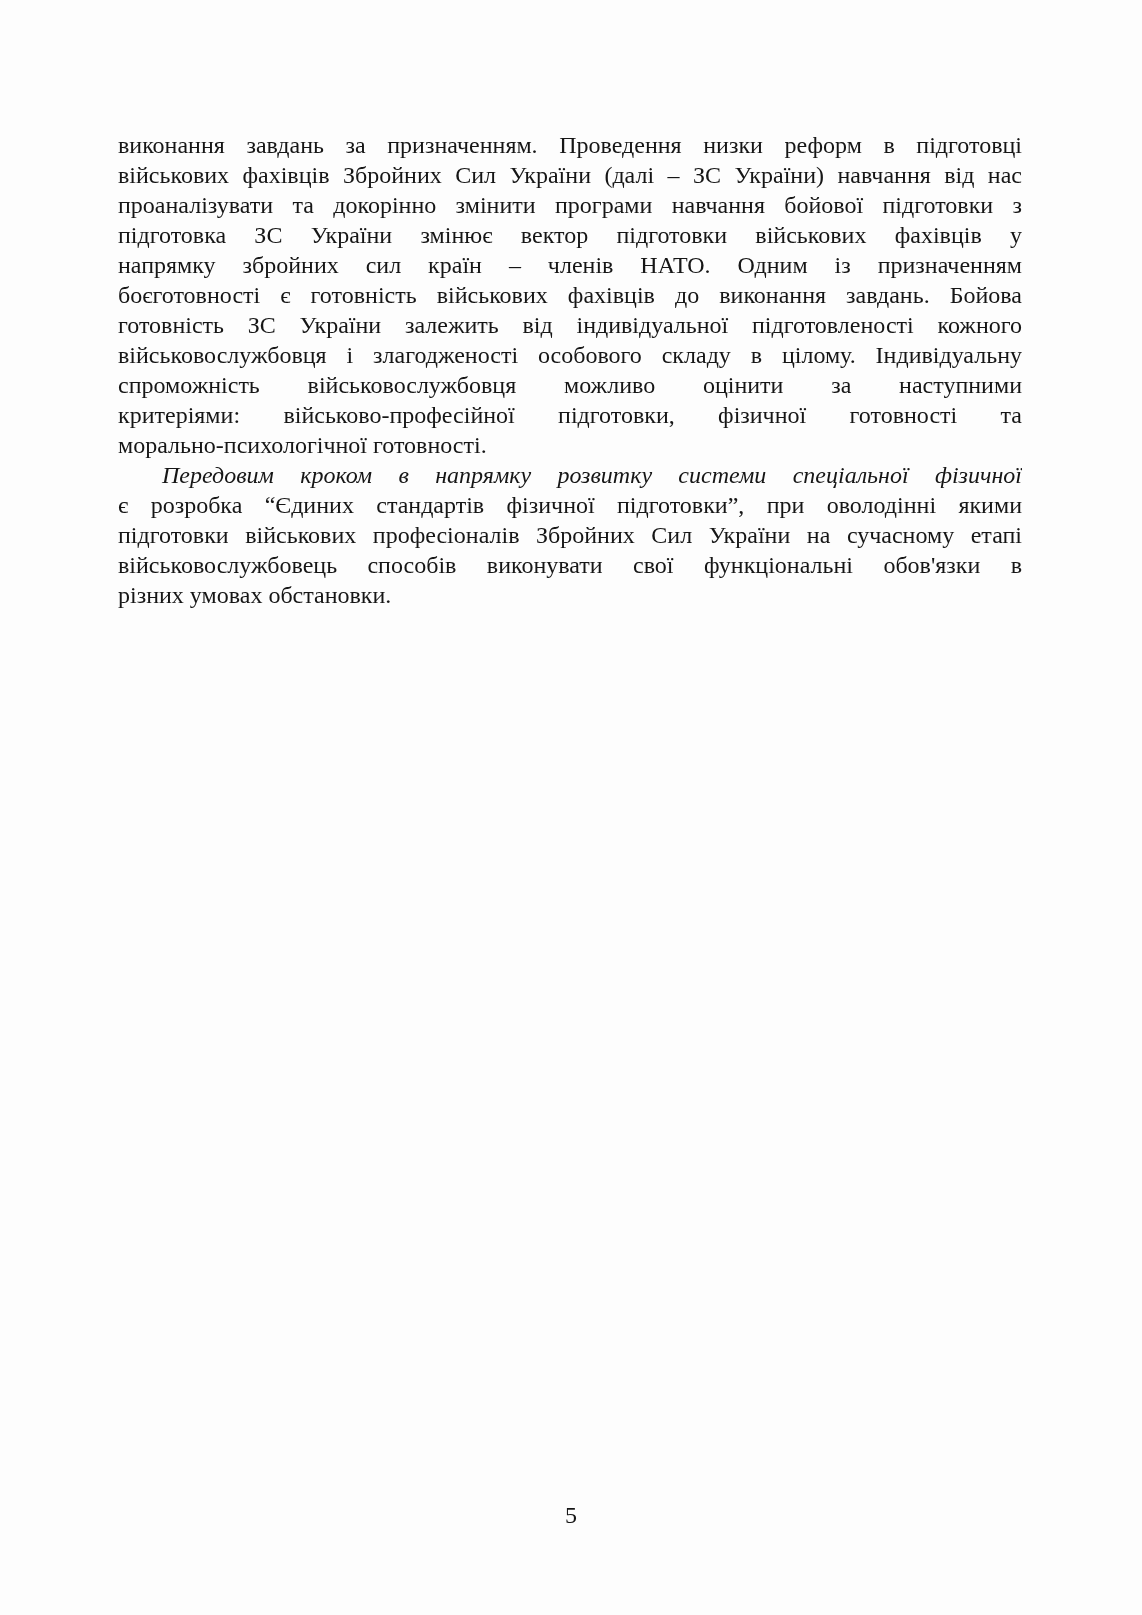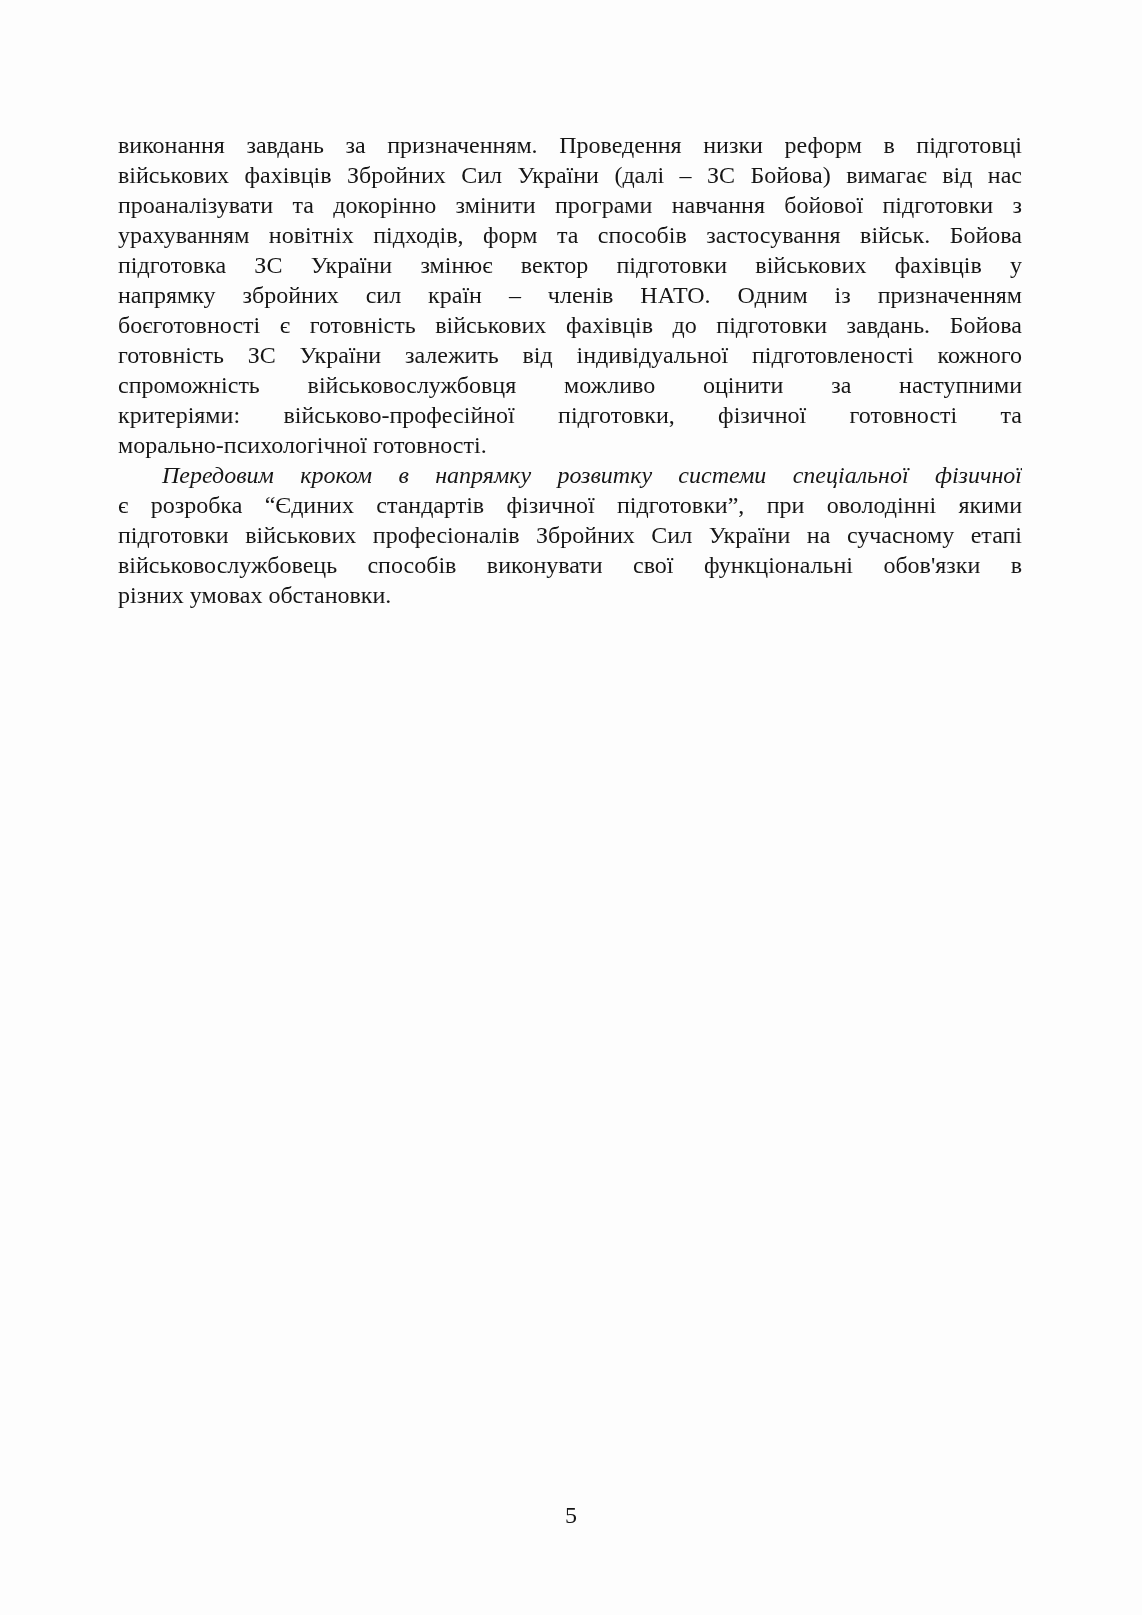--- a/index.html
+++ b/index.html
@@ -59,27 +59,27 @@
   </style>
 </head>
 <body>
 
 <div class="page">
 
   <div class="text-block">
 
     <div class="para">
       <div class="line">виконання завдань за призначенням. Проведення низки реформ в підготовці</div>
-      <div class="line">військових фахівців Збройних Сил України (далі – ЗС Бойова) вимагає від нас</div>
+      <div class="line">військових фахівців Збройних Сил України (далі – ЗС України) навчання від нас</div>
       <div class="line">проаналізувати та докорінно змінити програми навчання бойової підготовки з</div>
-      <div class="line">урахуванням новітніх підходів, форм та способів застосування військ. Бойова</div>
       <div class="line">підготовка ЗС України змінює вектор підготовки військових фахівців у</div>
       <div class="line">напрямку збройних сил країн – членів НАТО. Одним із призначенням</div>
-      <div class="line">боєготовності є готовність військових фахівців до підготовки завдань. Бойова</div>
+      <div class="line">боєготовності є готовність військових фахівців до виконання завдань. Бойова</div>
       <div class="line">готовність ЗС України залежить від індивідуальної підготовленості кожного</div>
+      <div class="line">військовослужбовця і злагодженості особового складу в цілому. Індивідуальну</div>
       <div class="line">спроможність військовослужбовця можливо оцінити за наступними</div>
       <div class="line">критеріями: військово-професійної підготовки, фізичної готовності та</div>
       <div class="line last">морально-психологічної готовності.</div>
     </div>
 
     <div class="para">
       <div class="line indent">Передовим кроком в напрямку розвитку системи спеціальної фізичної</div>
       <div class="line">є розробка “Єдиних стандартів фізичної підготовки”, при оволодінні якими</div>
       <div class="line">підготовки військових професіоналів Збройних Сил України на сучасному етапі</div>
       <div class="line">військовослужбовець способів виконувати свої функціональні обов'язки в</div>

